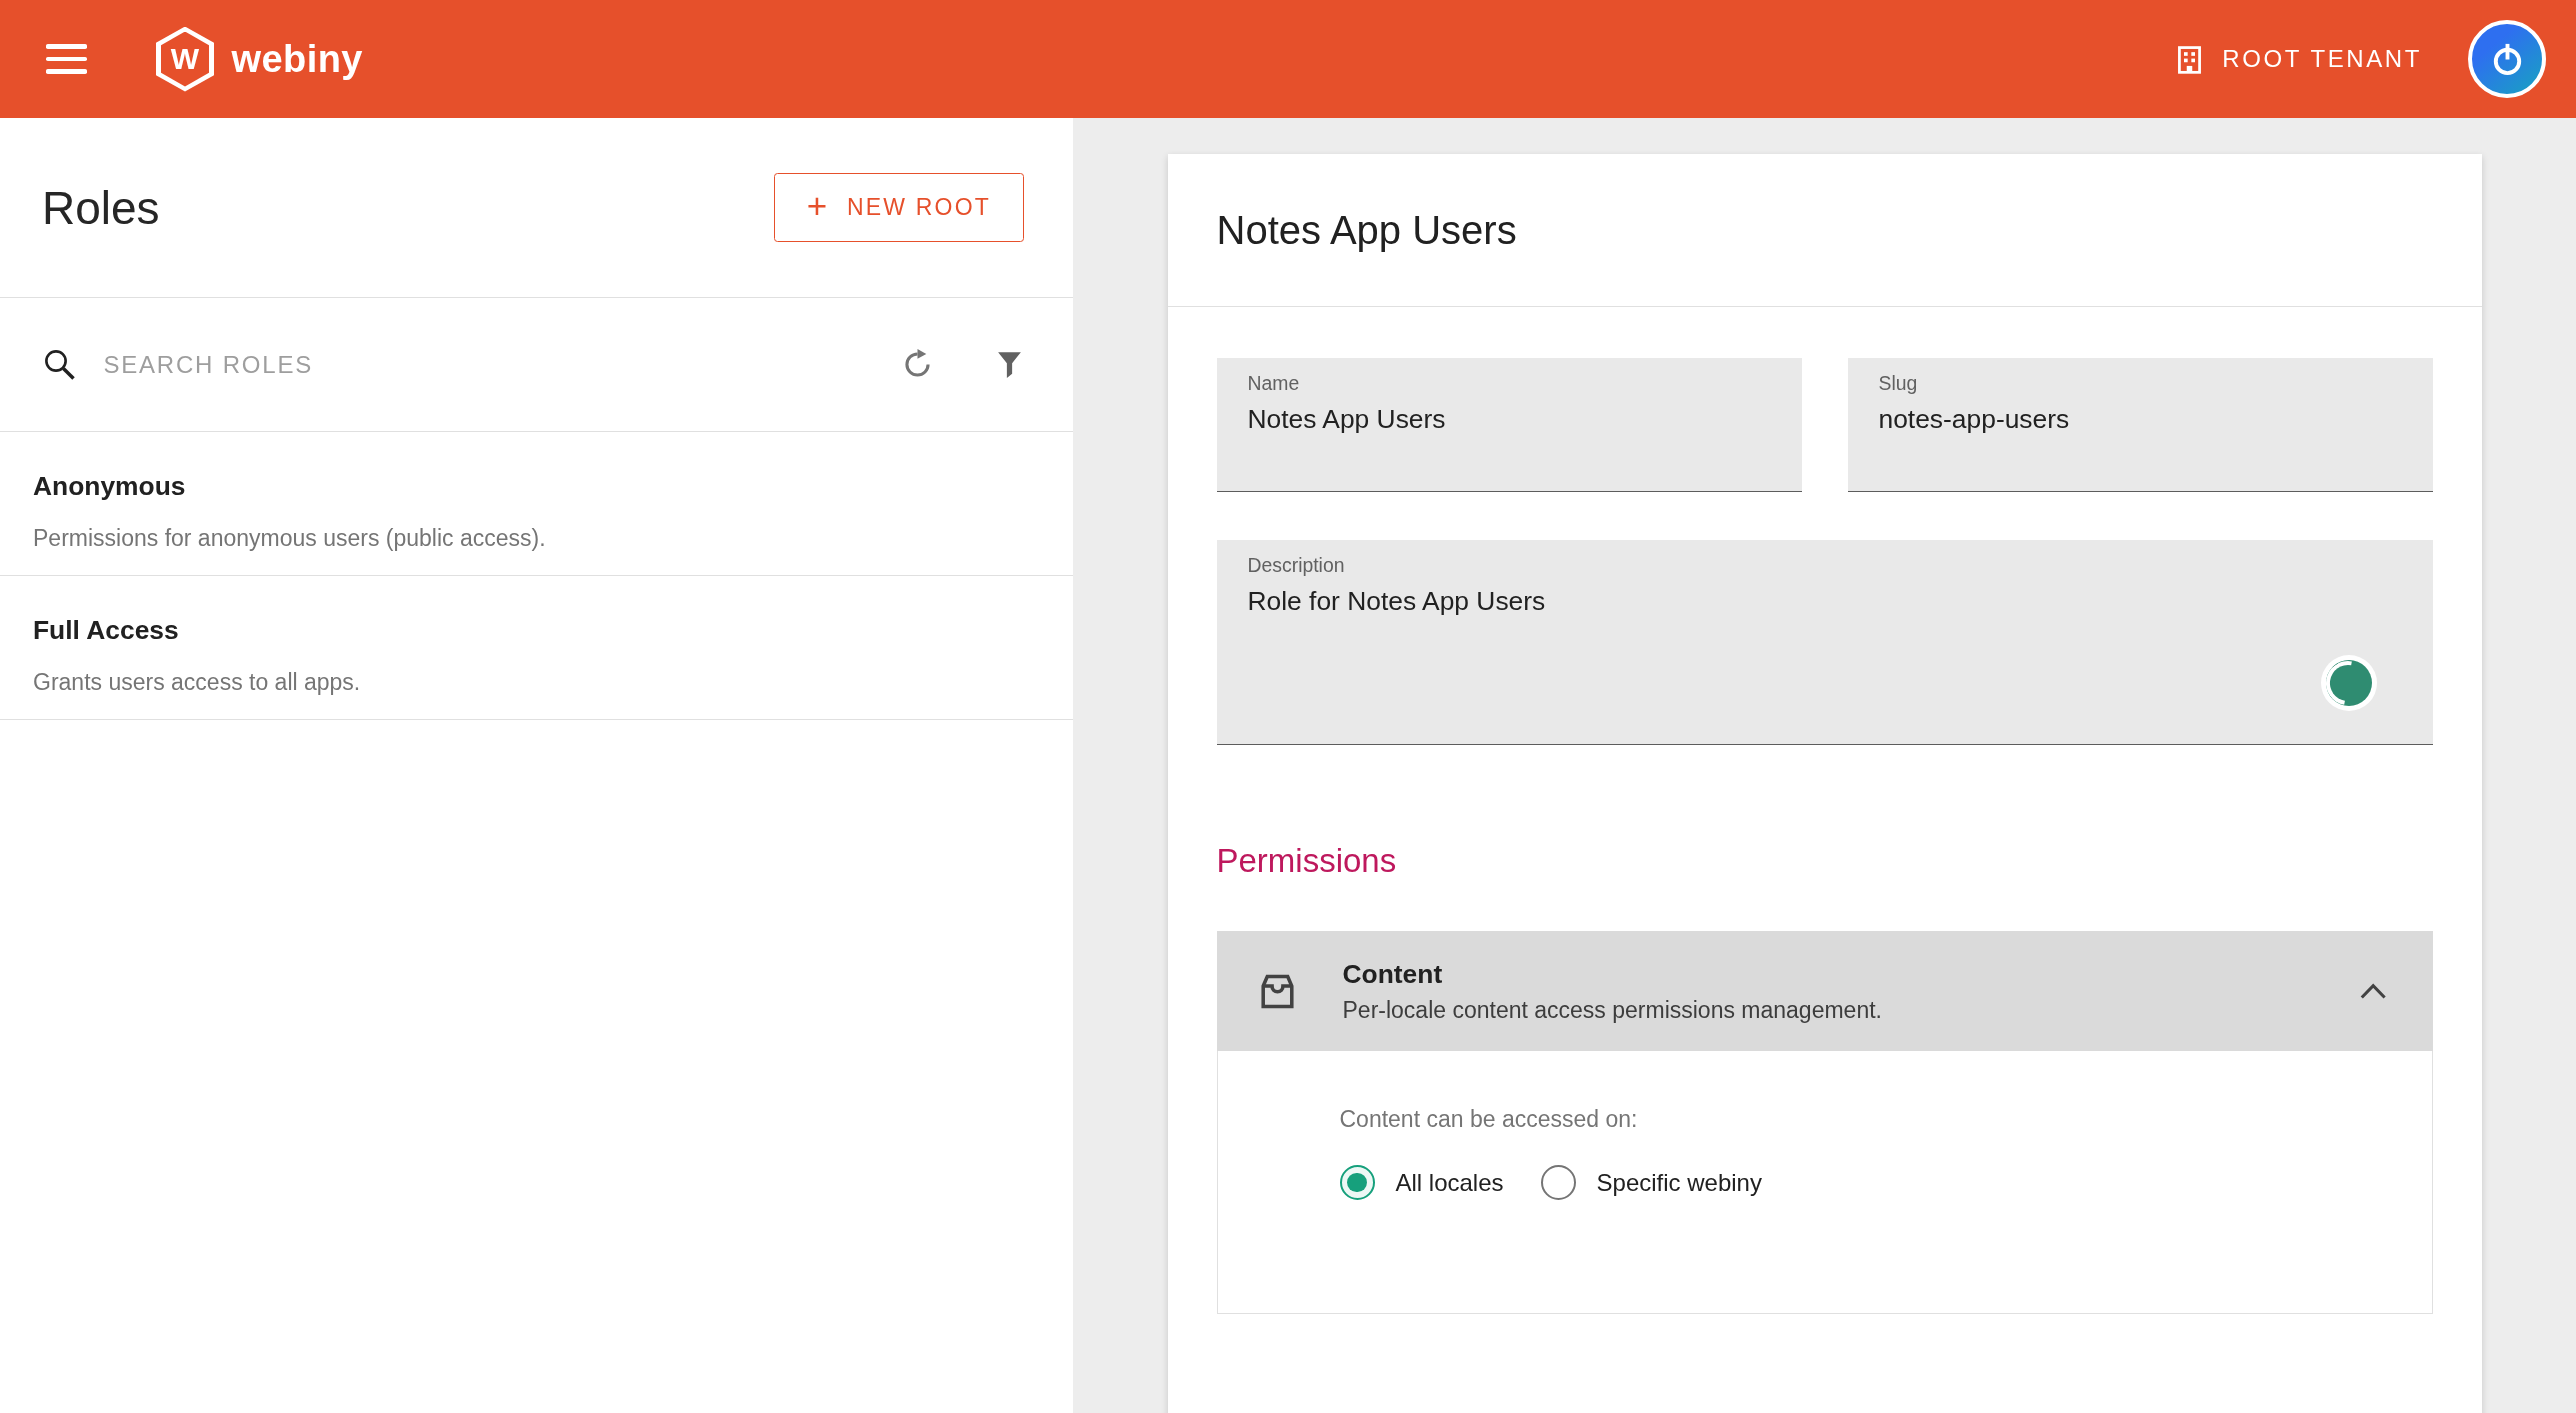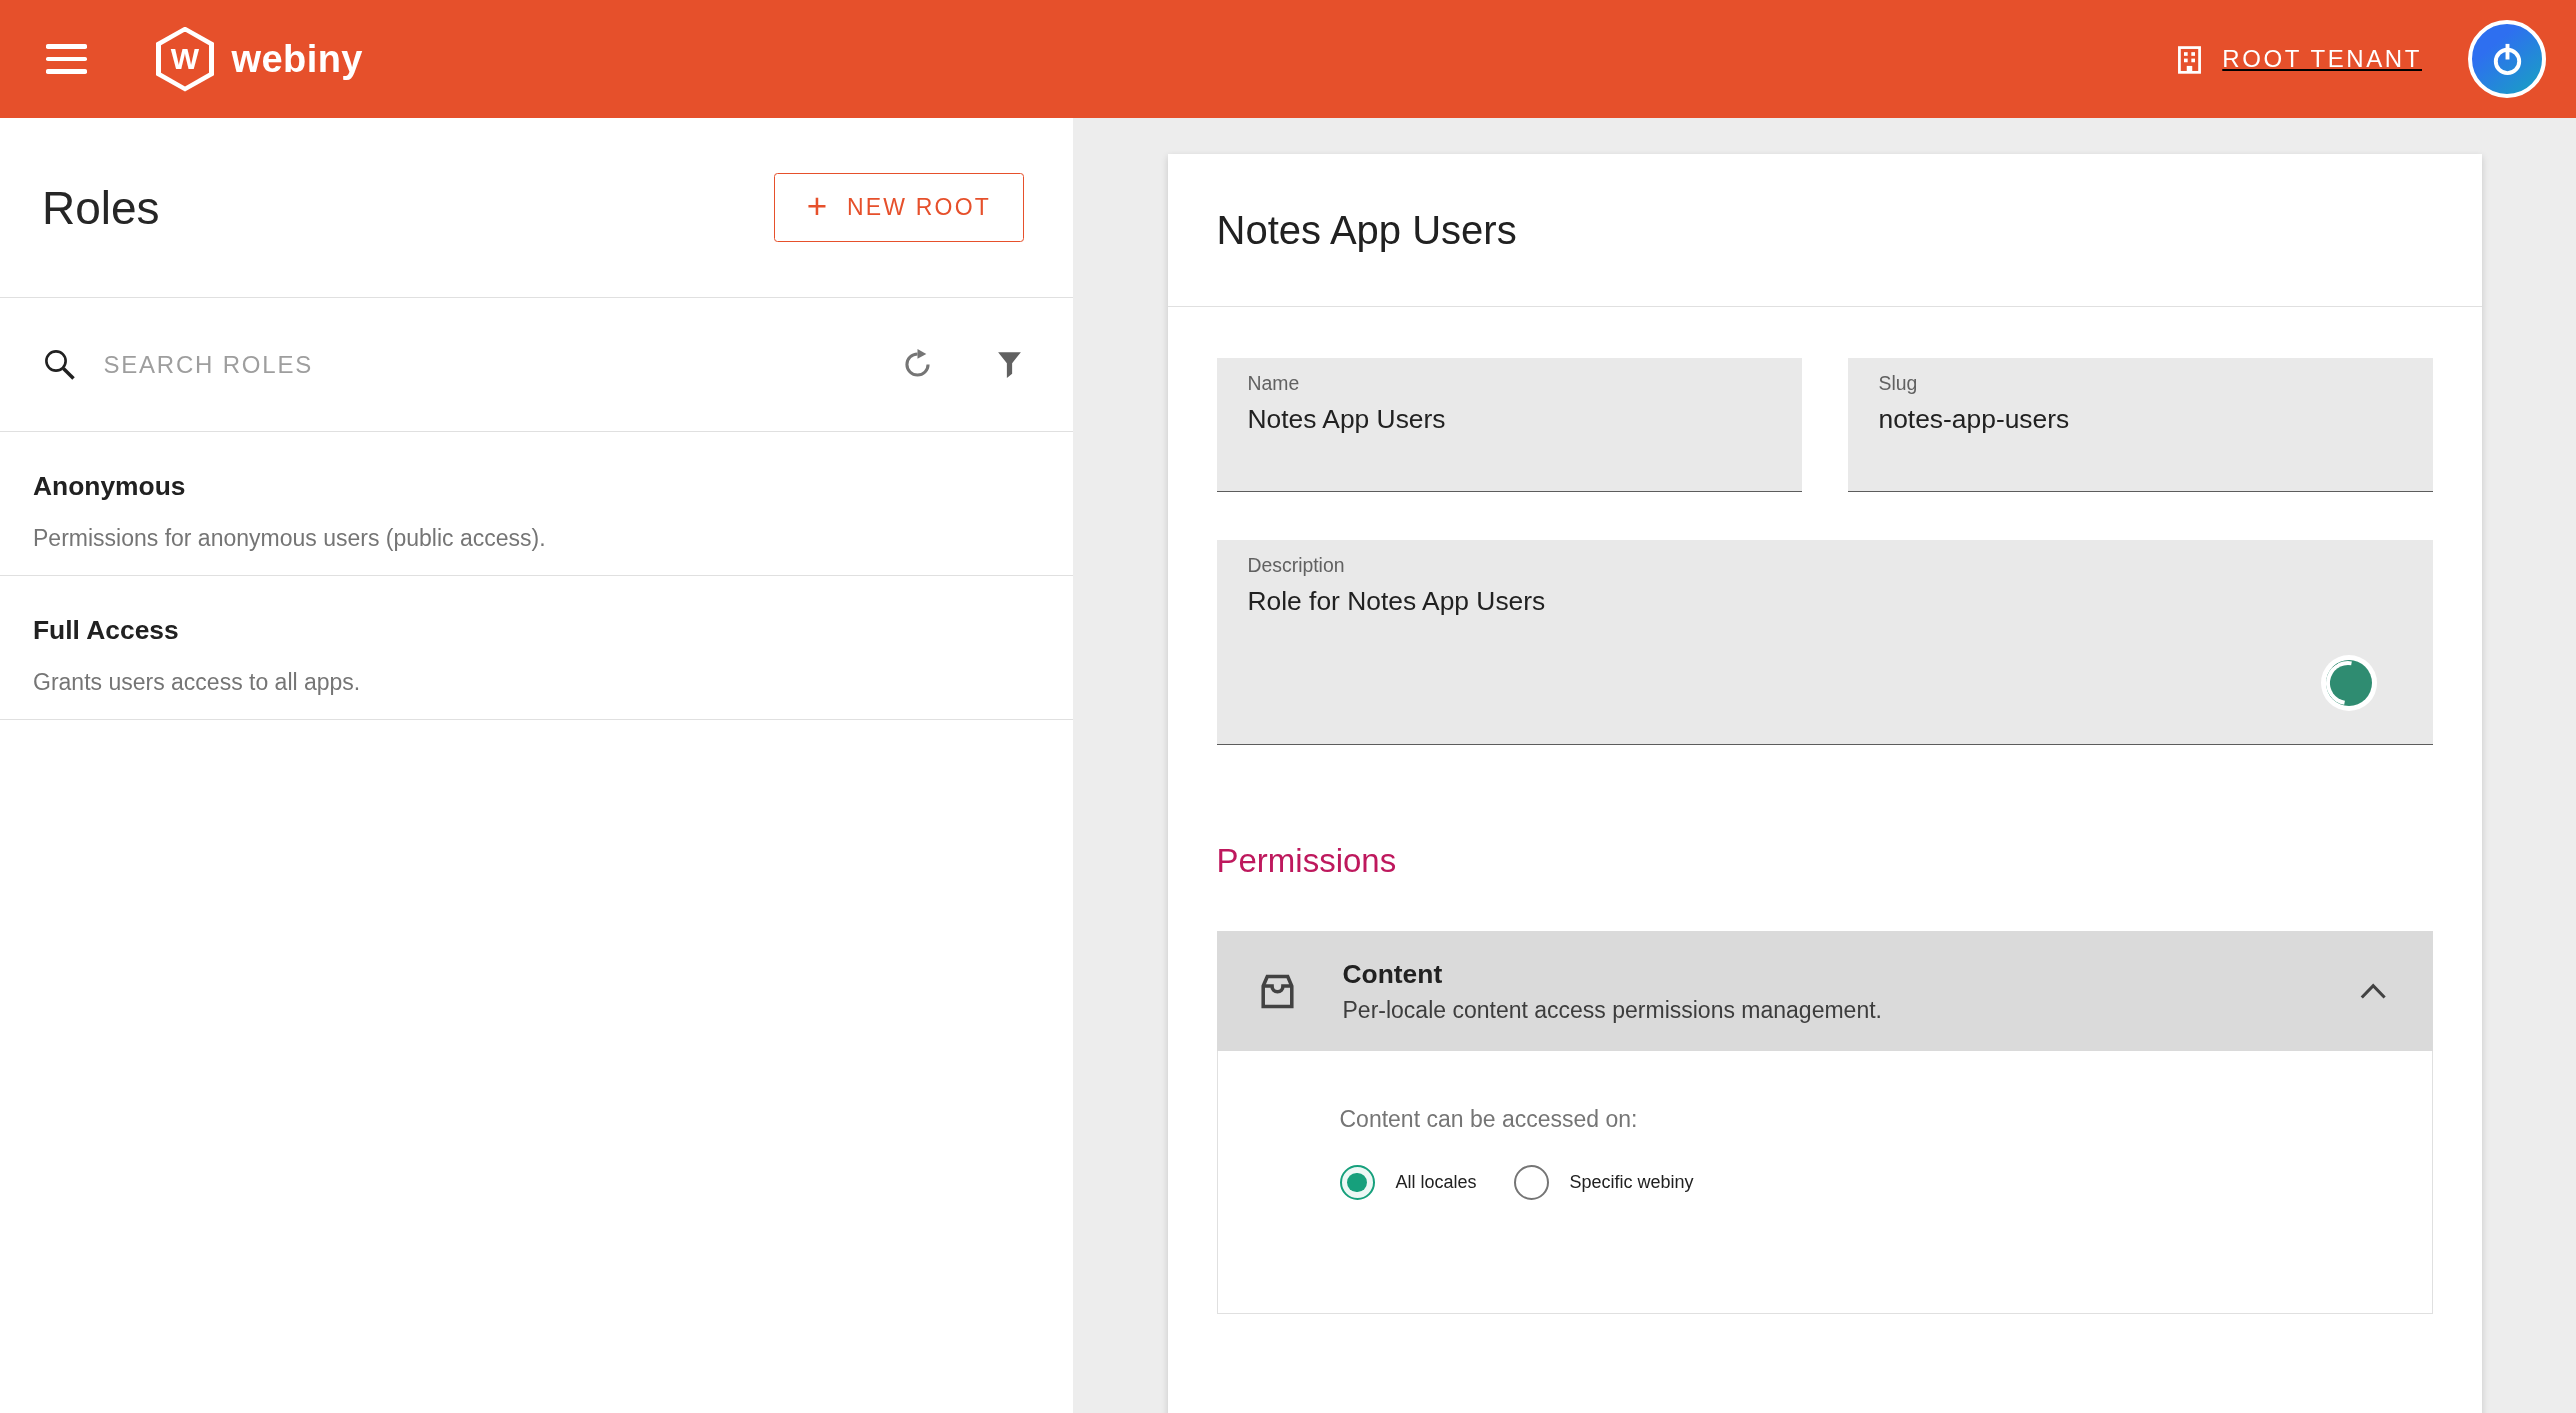--- a/index.html
+++ b/index.html
@@ -36,21 +36,21 @@
     width: 48px; height: 55px;
     background: #e6502b;
     clip-path: polygon(50% 0%, 100% 25%, 100% 75%, 50% 100%, 0% 75%, 0% 25%);
     display: flex; align-items: center; justify-content: center;
     color: #fff; font-weight: 700; font-size: 30px;
   }
   .wordmark {
     color: #fff; font-size: 38px; font-weight: 700;
     margin-left: 17.6px; letter-spacing: 0.4px;
   }
-  .topbar-right { display: flex; align-items: center; text-decoration: underline; }
+  .topbar-right { display: flex; align-items: center; }
   .tenant {
     display: flex; align-items: center; gap: 16px;
     color: #fff; font-size: 24px; letter-spacing: 2.6px; cursor: pointer;
   }
   .avatar {
     width: 78px; height: 78px; border-radius: 50%;
     border: 4.4px solid #fff;
     background: linear-gradient(140deg, #2e6ff0 30%, #18a3c0 100%);
     margin-left: 46px; cursor: pointer;
     display: flex; align-items: center; justify-content: center;
@@ -173,21 +173,21 @@
     display: flex; align-items: center; justify-content: center;
   }
   .radio-opt.selected .radio {
     border-color: #16a07c;
     background: rgba(22,160,124,0.08);
   }
   .radio-opt.selected .radio::after {
     content: ""; width: 19.4px; height: 19.4px; border-radius: 50%;
     background: #16a07c;
   }
-  .radio-label { font-size: 18px; color: #212121; margin-left: 21px; }
+  .radio-label { font-size: 24px; color: #212121; margin-left: 21px; }
 </style>
 </head>
 <body>
 
 <header class="topbar">
   <div class="topbar-left">
     <div class="hamburger">
       <span></span>
         <span></span>
         <span></span>

